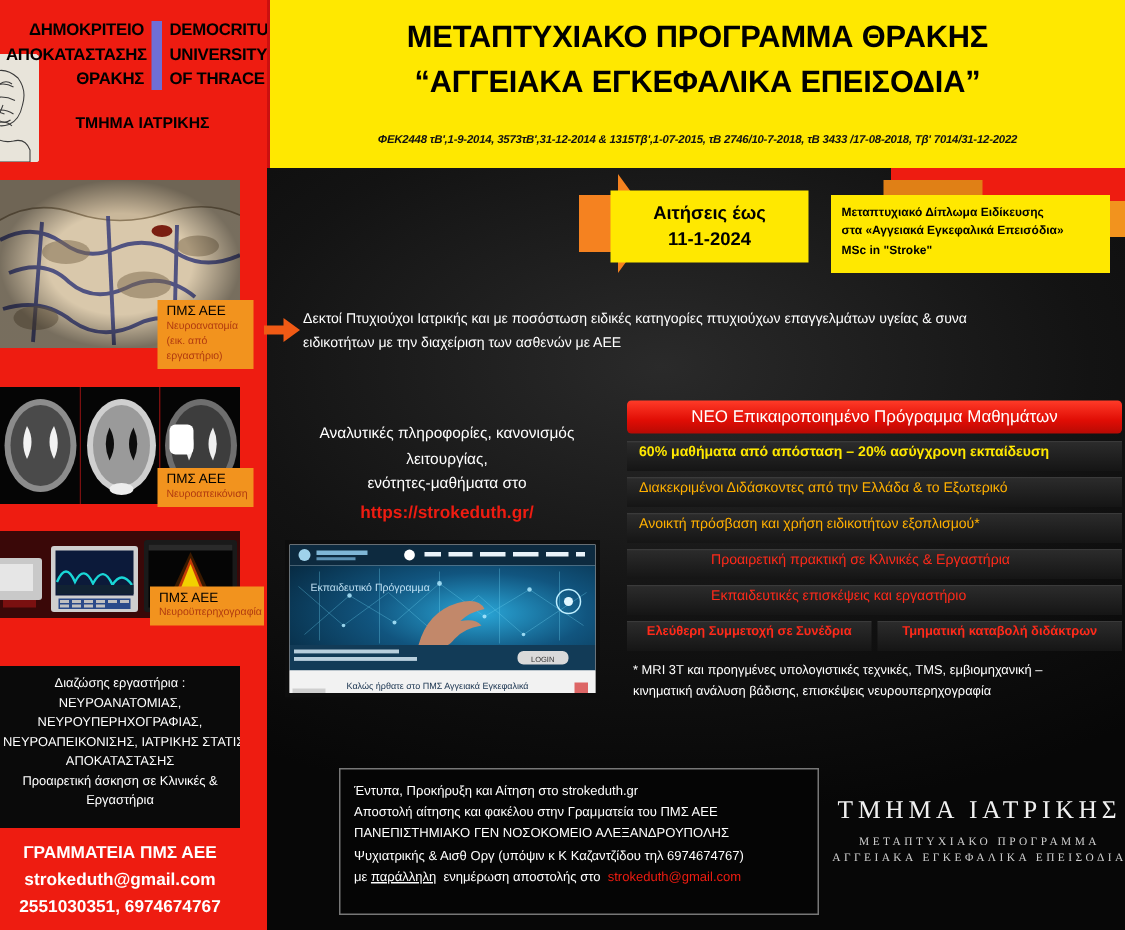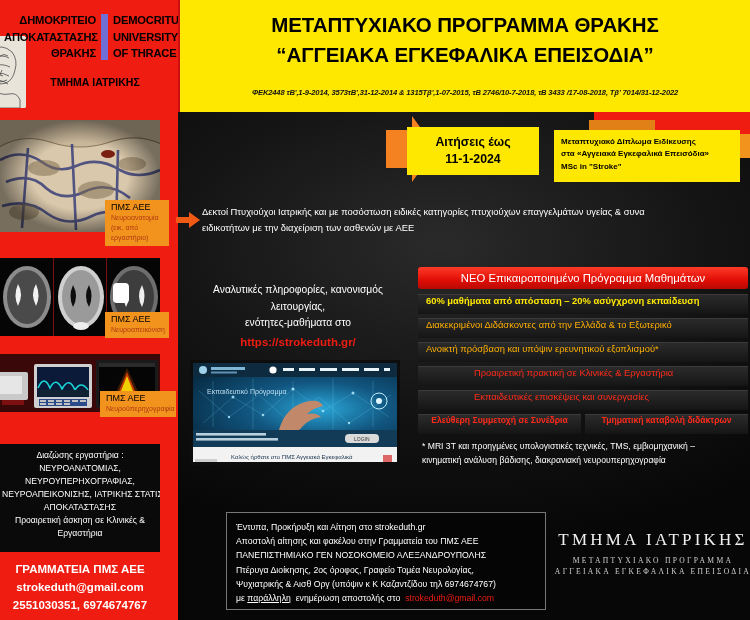--- a/index.html
+++ b/index.html
@@ -510,47 +510,46 @@
       <div class="bar-head">
         <span>ΝΕΟ Επικαιροποιημένο Πρόγραμμα Μαθημάτων</span>
       </div>
       <div class="bar b-yellow">
         <span>60% μαθήματα από απόσταση – 20% ασύγχρονη εκπαίδευση</span>
       </div>
       <div class="bar b-orange">
         <span>Διακεκριμένοι Διδάσκοντες από την Ελλάδα &amp; το Εξωτερικό</span>
       </div>
       <div class="bar b-orange">
-        <span>Ανοικτή πρόσβαση και υπόψιν ερευνητικού εξοπλισμού*</span>
+        <span>Ανοικτή πρόσβαση και χρήση ειδικοτήτων εξοπλισμού*</span>
       </div>
       <div class="bar b-red">
         <span>Προαιρετική πρακτική σε Κλινικές &amp; Εργαστήρια</span>
       </div>
       <div class="bar b-red">
-        <span>Εκπαιδευτικές επισκέψεις και συνεργασίες</span>
+        <span>Εκπαιδευτικές επισκέψεις και εργαστήριο</span>
       </div>
       <div class="bar-split">
         <div class="bar">
           <span>Ελεύθερη Συμμετοχή σε Συνέδρια</span>
         </div>
         <div class="bar">
           <span>Τμηματική καταβολή διδάκτρων</span>
         </div>
       </div>
       <div class="footnote">
         <p>* MRI 3T και προηγμένες υπολογιστικές τεχνικές, TMS, εμβιομηχανική –</p>
-        <p>κινηματική ανάλυση βάδισης, διακρανιακή νευρουπερηχογραφία</p>
+        <p>κινηματική ανάλυση βάδισης, επισκέψεις νευρουπερηχογραφία</p>
       </div>
     </div>
 
     <div class="apply">
       <p>Έντυπα, Προκήρυξη και Αίτηση στο strokeduth.gr</p>
       <p>Αποστολή αίτησης και φακέλου στην Γραμματεία του ΠΜΣ ΑΕΕ</p>
       <p>ΠΑΝΕΠΙΣΤΗΜΙΑΚΟ ΓΕΝ ΝΟΣΟΚΟΜΕΙΟ ΑΛΕΞΑΝΔΡΟΥΠΟΛΗΣ</p>
-      <p>Πτέρυγα Διοίκησης, 2ος όροφος, Γραφείο Τομέα Νευρολογίας,</p>
       <p>Ψυχιατρικής &amp; Αισθ Οργ (υπόψιν κ Κ Καζαντζίδου τηλ 6974674767)</p>
       <p>
         <span>με <u>παράλληλη</u>&nbsp; ενημέρωση αποστολής στο &nbsp;</span><span class="mail">strokeduth@gmail.com</span>
       </p>
     </div>
 
     <div class="deptmark">
       <div class="d1">ΤΜΗΜΑ ΙΑΤΡΙΚΗΣ</div>
       <div class="d2">ΜΕΤΑΠΤΥΧΙΑΚΟ  ΠΡΟΓΡΑΜΜΑ</div>
       <div class="d3">ΑΓΓΕΙΑΚΑ  ΕΓΚΕΦΑΛΙΚΑ  ΕΠΕΙΣΟΔΙΑ</div>

